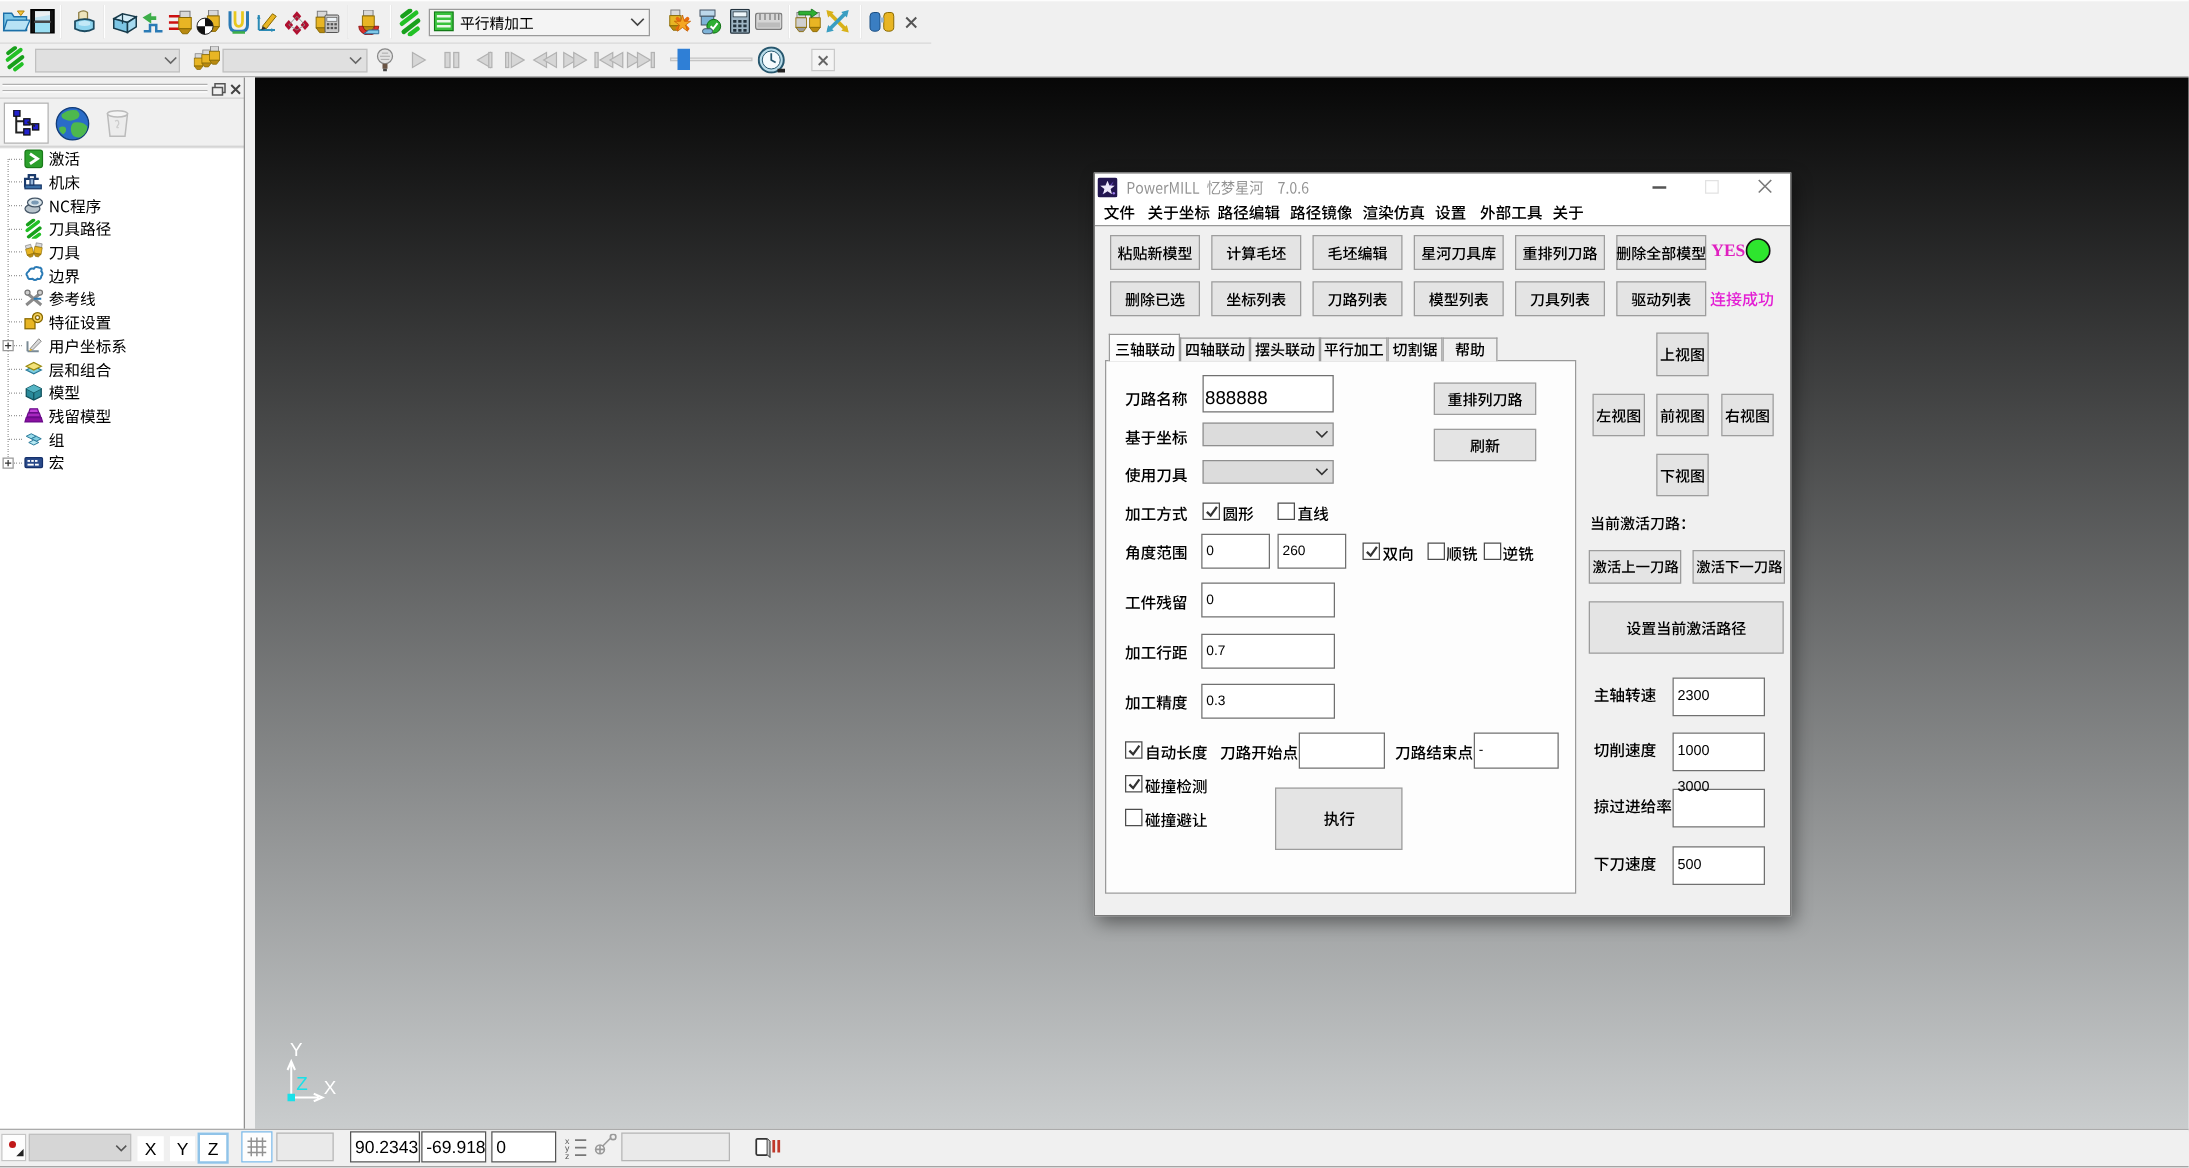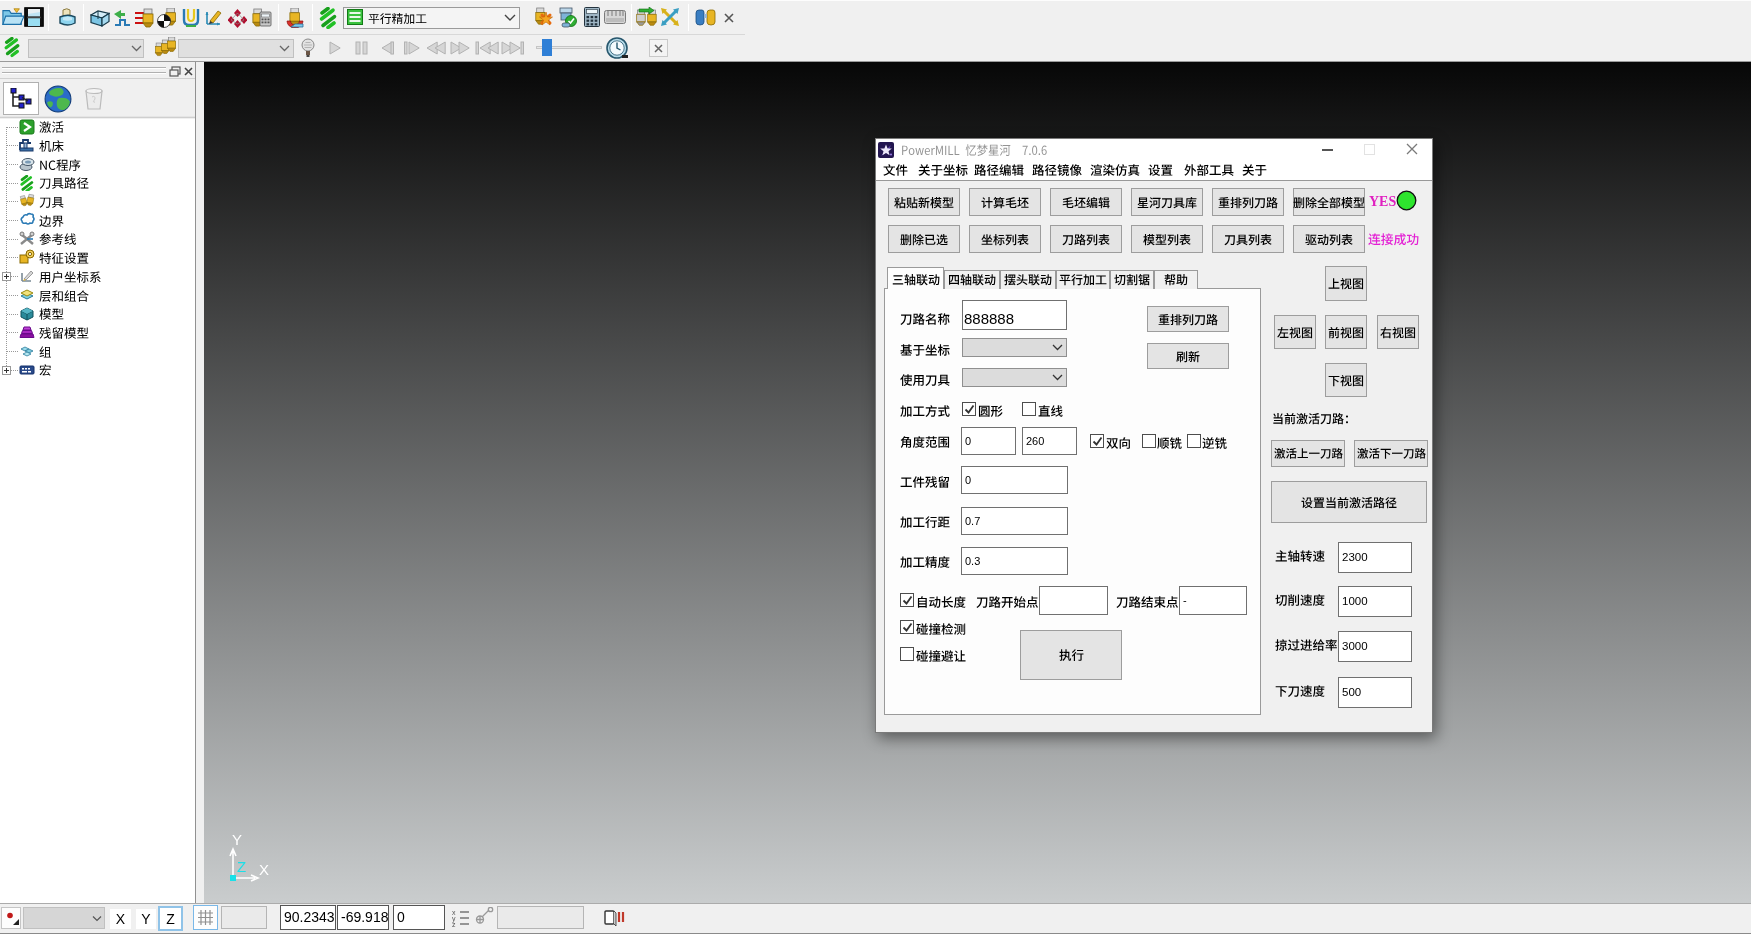--- a/index.html
+++ b/index.html
@@ -1365,21 +1365,21 @@
 <svg class="abs" style="left:1275.0px;top:637.2px" width="64.5" height="16.9">
     <g fill="#000000" transform="translate(0,12.8) scale(0.01250,-0.01250)">
       <use href="#g175" x="0"></use>
       <use href="#g176" x="1000"></use>
       <use href="#g177" x="2000"></use>
       <use href="#g178" x="3000"></use>
       <use href="#g179" x="4000"></use>
     </g>
   </svg>
 <div class="inp" style="left:1338px;top:631px;width:74px;height:31px"></div>
-<span class="txt" style="left:1342px;top:640px;font-size:11.5px">3000</span>
+<span class="txt" style="left:1342px;top:624px;font-size:11.5px">3000</span>
 <svg class="abs" style="left:1275.0px;top:683.2px" width="52.0" height="16.9">
     <g fill="#000000" transform="translate(0,12.8) scale(0.01250,-0.01250)">
       <use href="#g165" x="0"></use>
       <use href="#g89" x="1000"></use>
       <use href="#g173" x="2000"></use>
       <use href="#g128" x="3000"></use>
     </g>
   </svg>
 <div class="inp" style="left:1338px;top:677px;width:74px;height:31px"></div>
 <span class="txt" style="left:1342px;top:686px;font-size:11.5px">500</span>

